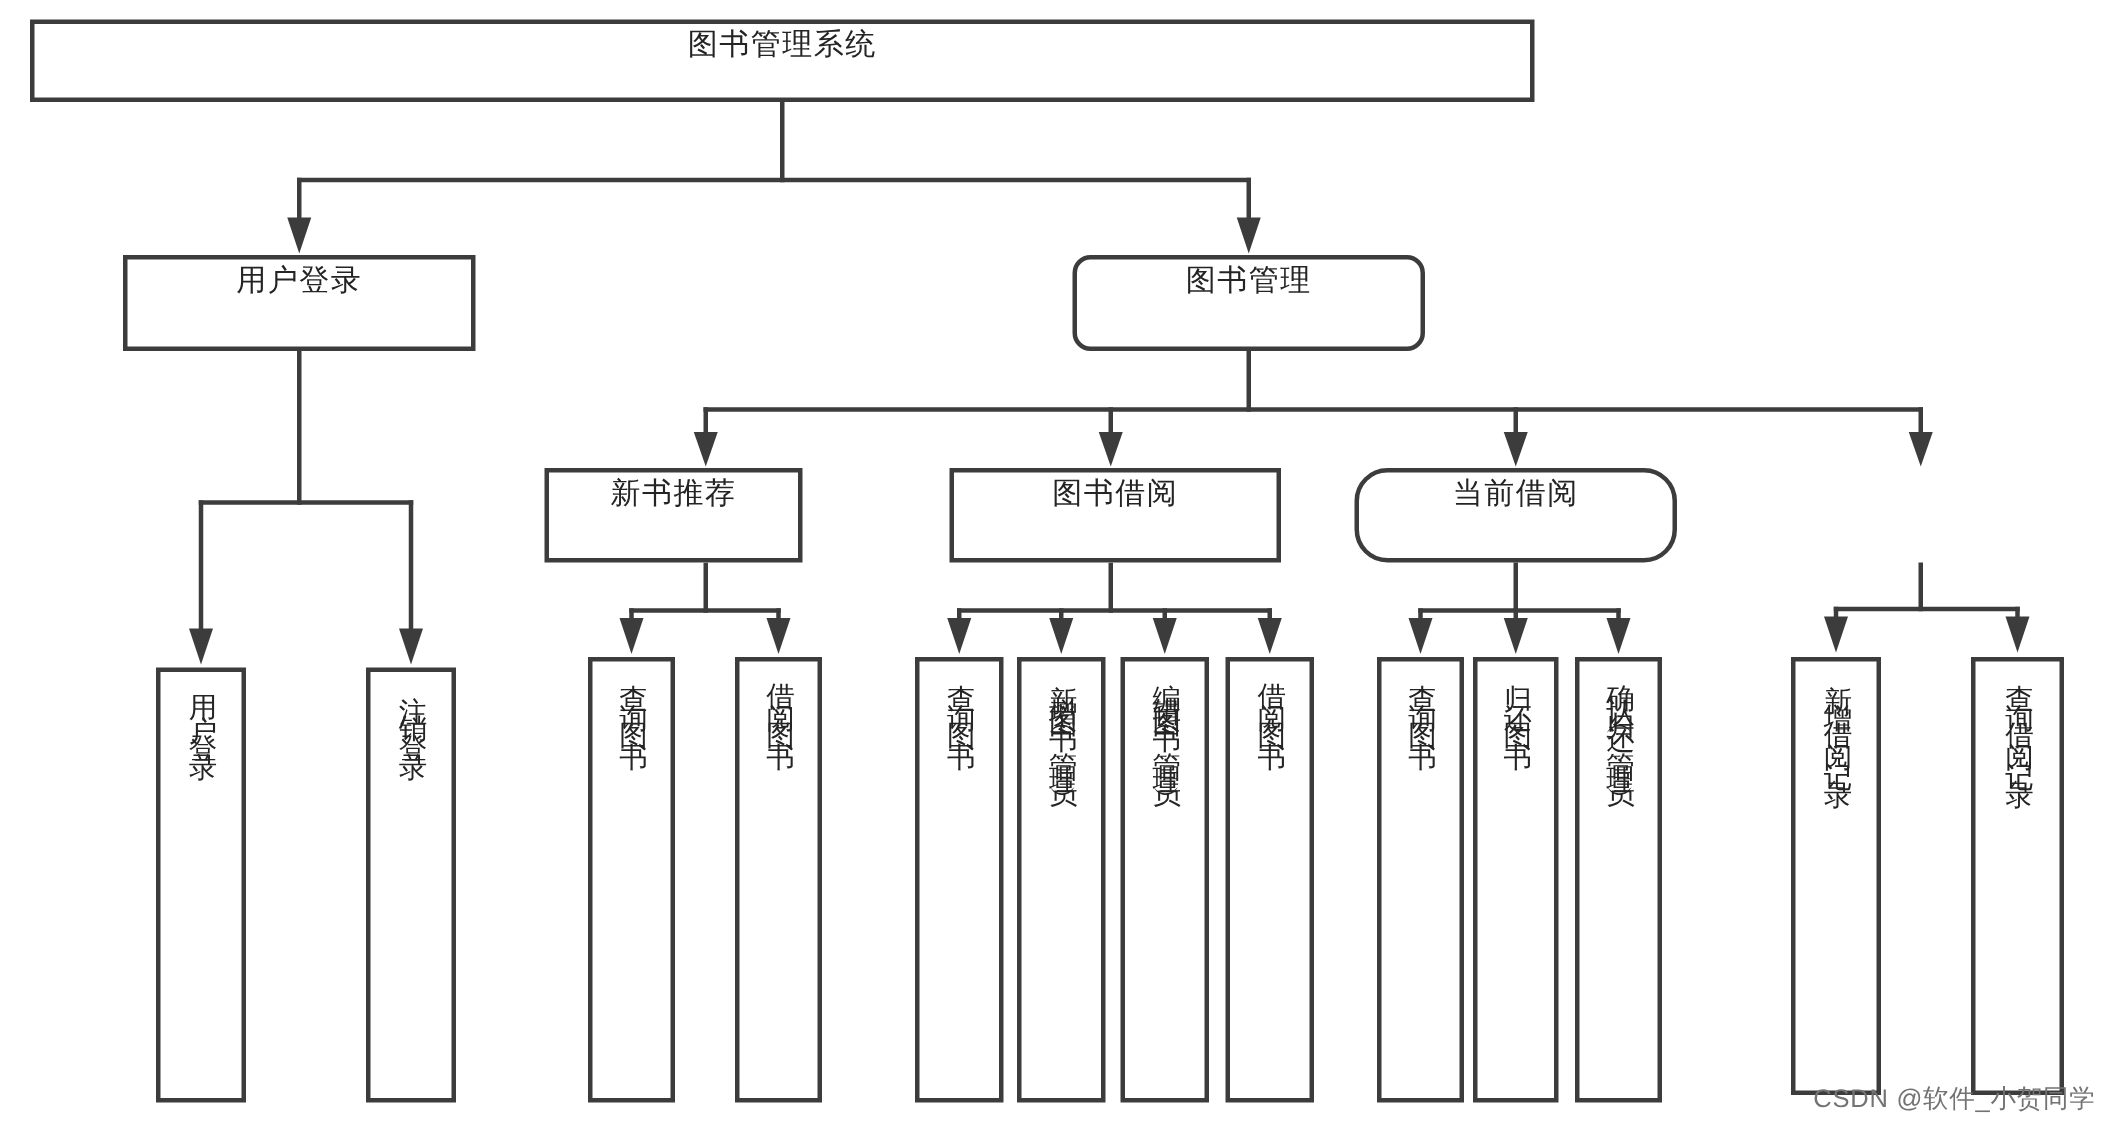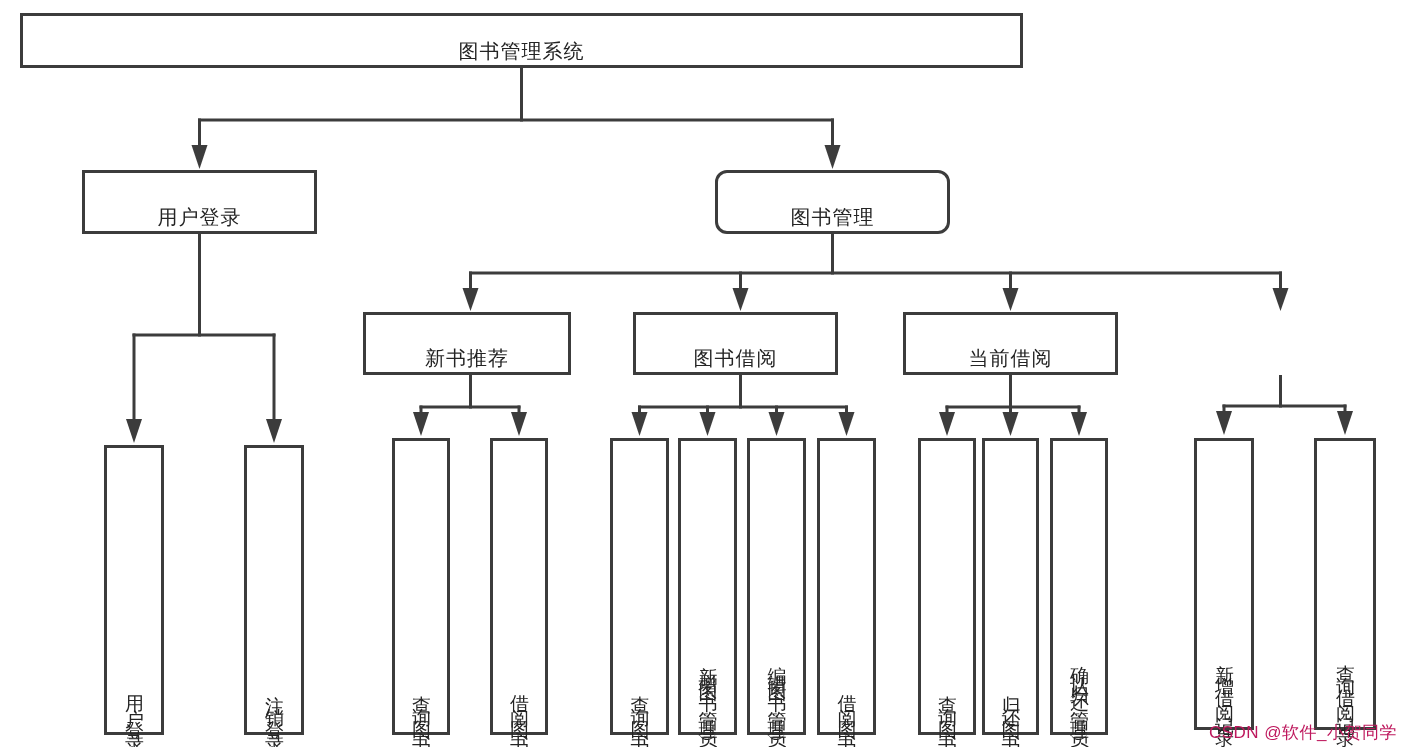--- a/index.html
+++ b/index.html
@@ -14,42 +14,42 @@
   svg.lines { position: absolute; left: 0; top: 0; width: 1405px; height: 747px; }
   svg.lines line { stroke: #3c3c3c; stroke-width: 3; }
   svg.lines polygon { fill: #3c3c3c; }
 
   .node {
     position: absolute;
     box-sizing: border-box;
     border: 3px solid #3c3c3c;
     background: #ffffff;
     display: flex;
-    align-items: flex-end;
+    align-items: flex-start;
     justify-content: center;
     color: #242424;
   }
   .h-node span { font-size: 20px; letter-spacing: 1px; white-space: nowrap; }
   .v-node span {
     writing-mode: vertical-rl;
     text-orientation: mixed;
     font-size: 19px;
     line-height: 1.2;
     letter-spacing: 13px;
     white-space: nowrap;
   }
   .v-node.v-long span { letter-spacing: 9px; }
 
   
   [data-name="node-root"]               { left: 20px;  top: 13px;  width: 1003px; height: 55px; }
   [data-name="node-user-login"]         { left: 82px;  top: 170px; width: 235px;  height: 64px; }
   [data-name="node-book-management"]    { left: 715px; top: 170px; width: 235px;  height: 64px; border-radius: 12px; }
-  [data-name="node-new-book-recommend"] { left: 363px; top: 312px; width: 208px;  height: 63px; }
-  [data-name="node-book-borrowing"]     { left: 633px; top: 312px; width: 205px;  height: 63px; }
-  [data-name="node-current-borrowing"]  { left: 903px; top: 312px; width: 215px;  height: 63px; }
+  [data-name="node-new-book-recommend"] { left: 363px; top: 312px; width: 172px;  height: 63px; }
+  [data-name="node-book-borrowing"]     { left: 633px; top: 312px; width: 221px;  height: 63px; }
+  [data-name="node-current-borrowing"]  { left: 903px; top: 312px; width: 215px;  height: 63px; border-radius: 22px; }
   [data-name="node-borrowing-records"]  { left: 1173px;top: 312px; width: 215px;  height: 63px; }
 
   [data-name="leaf-login"]            { left: 104px;  top: 445px; width: 60px; height: 290px; }
   [data-name="leaf-logout"]           { left: 244px;  top: 445px; width: 60px; height: 290px; }
   [data-name="leaf-nbr-query-books"]  { left: 392px;  top: 438px; width: 58px; height: 297px; }
   [data-name="leaf-nbr-borrow-books"] { left: 490px;  top: 438px; width: 58px; height: 297px; }
   [data-name="leaf-bb-query-books"]   { left: 610px;  top: 438px; width: 59px; height: 297px; }
   [data-name="leaf-bb-add-books"]     { left: 678px;  top: 438px; width: 59px; height: 297px; }
   [data-name="leaf-bb-edit-books"]    { left: 747px;  top: 438px; width: 59px; height: 297px; }
   [data-name="leaf-bb-borrow-books"]  { left: 817px;  top: 438px; width: 59px; height: 297px; }
@@ -58,21 +58,21 @@
   [data-name="leaf-cb-confirm-return"]{ left: 1050px; top: 438px; width: 58px; height: 297px; }
   [data-name="leaf-br-add-record"]    { left: 1194px; top: 438px; width: 60px; height: 292px; }
   [data-name="leaf-br-query-record"]  { left: 1314px; top: 438px; width: 62px; height: 292px; }
 
   .watermark {
     position: absolute;
     right: 8px;
     top: 721px;
     font-size: 17px;
     letter-spacing: 0.5px;
-    color: #be185d;
+    color: #737373;
     white-space: nowrap;
   }
 </style>
 </head>
 <body>
 
 <div class="canvas" data-name="functional-structure-diagram">
 
   <svg class="lines" data-name="connector-lines" viewBox="0 0 1405 747" aria-hidden="true">
 

